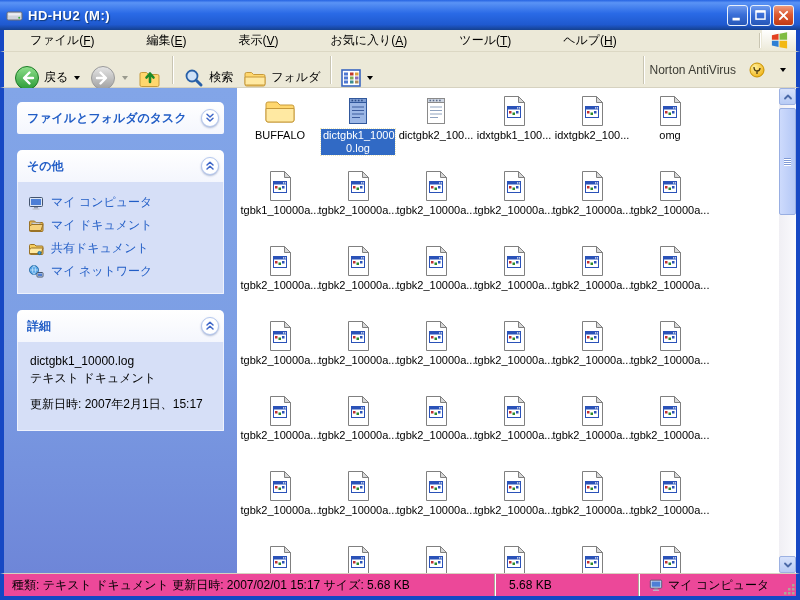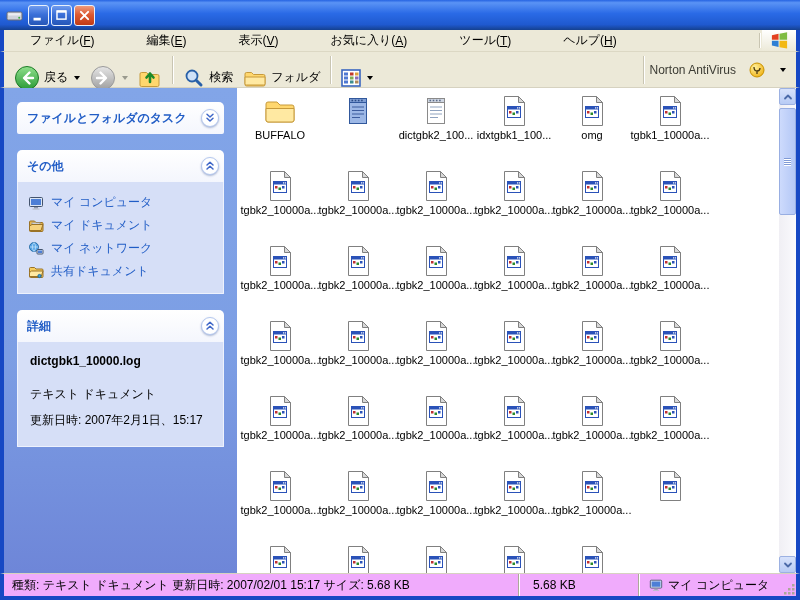--- a/index.html
+++ b/index.html
@@ -53,21 +53,21 @@
   .panel-header { height:32px; background:linear-gradient(180deg,#ffffff,#f4f6fd); border-radius:5px 5px 0 0;
     display:flex; align-items:center; justify-content:space-between; padding:0 5px 0 10px; }
   .panel-title { color:#215dc6; font-weight:bold; font-size:12px; }
   .chev-btn { width:18px; height:18px; border-radius:50%; background:#fff; border:1px solid #b5c8ef;
     display:flex; align-items:center; justify-content:center; box-shadow:0 1px 2px rgba(30,60,130,.35); }
   .panel-body { background:#d6dff7; border:1px solid #eef2fd; border-top:none; border-radius:0 0 1px 1px; }
   .other-body { padding:9px 6px 10px 10px; }
   .side-link { display:flex; align-items:center; gap:7px; padding:3px 0; color:#215dc6; cursor:pointer; }
   .side-link .lbl { font-size:12px; }
   .details-body { padding:12px 10px 14px 12px; color:#000; }
-  .details-filename { font-weight:bold; font-size:12px; margin-bottom:18px; }
+  .details-filename { font-weight:normal; font-size:12px; margin-bottom:2px; }
   .details-line { font-size:12px; margin-bottom:3px; }
   .details-line.gap { margin-top:9px; }
 
   
   .main { flex:1; background:#fff; position:relative; overflow:hidden; }
   .file-grid { position:absolute; inset:0; padding:6px 0 0 4px; display:flex; flex-wrap:wrap; align-content:flex-start; }
   .file-cell { width:78px; height:75px; display:flex; flex-direction:column; align-items:center; cursor:default; }
   .ficon { width:34px; height:34px; flex:0 0 auto; }
   .flabel { margin-top:1px; font-size:11px; line-height:13px; color:#000; text-align:center;
     padding:0 2px; white-space:nowrap; }
@@ -78,22 +78,22 @@
     background:linear-gradient(90deg,#f0eff4,#fafafd); }
   .sb-btn { position:absolute; left:0; width:17px; height:17px; border:1px solid #9cb1e2; border-radius:2px;
     background:linear-gradient(180deg,#d7e2fb,#b8cbf5); display:flex; align-items:center; justify-content:center; }
   .sb-up { top:0; } .sb-down { bottom:0; }
   .sb-thumb { position:absolute; left:0; top:20px; height:107px; width:17px; border:1px solid #98aee2; border-radius:2px;
     background:linear-gradient(90deg,#cddafc,#b4c8f6); display:flex; align-items:center; justify-content:center; }
   .sb-grip { width:7px; }
   .sb-grip div { height:1px; background:#7f9ad6; margin:1px 0; box-shadow:0 1px 0 #fff; }
 
   
-  .statusbar { height:23px; flex:0 0 23px; display:flex; align-items:stretch; background:#f0abfc;
-    border-left:4px solid #1648c4; border-right:4px solid #1648c4; border-top:1px solid #d6d2c0; font-size:12px; color:#000; }
+  .statusbar { height:23px; flex:0 0 23px; display:flex; align-items:stretch; background:#ec4899;
+    border-left:4px solid #1648c4; border-right:4px solid #1648c4; border-top:1px solid #d6d2c0; font-size:12px; color:#000;gap:24px; }
   .sb-pane { display:flex; align-items:center; }
   .sb-pane1 { flex:1; padding-left:8px; }
   .sb-pane2 { width:120px; padding-left:14px; border-left:1px solid #aca899; box-shadow:inset 1px 0 0 #fff; }
   .sb-pane3 { width:158px; padding-left:10px; gap:5px; border-left:1px solid #aca899; box-shadow:inset 1px 0 0 #fff; }
   .grip { margin-left:auto; align-self:flex-end; }
 
   .bottom-border { height:4px; flex:0 0 4px; background:#1648c4; }
 
   svg { display:block; }
 </style>
@@ -103,20 +103,21 @@
 <div class="window">
 
   <div class="titlebar">
     <span class="title-icon">
       <svg viewBox="0 0 17 17">
           <rect x="1" y="5" width="15" height="8" rx="1.5" fill="#cfd3dc" stroke="#6a6d77"></rect>
           <rect x="2.2" y="6.2" width="12.6" height="2.4" rx="1" fill="#eceef2"></rect>
           <circle cx="13.2" cy="10.8" r="1" fill="#3fae3f"></circle>
         </svg>
     </span>
+    <span class="title-text">HD-HU2 (M:)</span>
     <span class="tb-btns">
       <span class="tb-btn">
         <svg viewBox="0 0 21 21" width="21" height="21">
             <rect x="5" y="13" width="8" height="3" fill="#fff"></rect>
           </svg>
       </span>
       <span class="tb-btn">
         <svg viewBox="0 0 21 21" width="21" height="21">
             <rect x="5.5" y="5.5" width="10" height="9" fill="none" stroke="#fff" stroke-width="1.6"></rect>
             <rect x="5.5" y="5" width="10" height="2.4" fill="#fff"></rect>
@@ -276,37 +277,37 @@
                   <path d="M1.5 4 q0-1 1-1 h4 l1.5 1.5 h6 q1 0 1 1 v7 q0 1 -1 1 h-11.5 q-1 0 -1-1 z" fill="#e8b64c" stroke="#9a7327"></path>
                   <rect x="4" y="5" width="8" height="7" fill="#fff" stroke="#9aa0ad"></rect>
                   <path d="M1.5 8 L4 6.5 h11 l-2 6 h-11.5 z" fill="#f6d27c" stroke="#9a7327"></path>
                 </svg>
               </span>
     <span class="lbl">マイ ドキュメント</span>
   </div>
             <div class="side-link">
     <span class="icn">
                 <svg viewBox="0 0 16 16" width="16" height="16">
+                  <path d="M1.5 4.5 q0-1 1-1 h4 l1.5 1.5 h6 q1 0 1 1 v6.5 q0 1 -1 1 h-11.5 q-1 0 -1-1 z" fill="#f6cd5f" stroke="#9a7327"></path>
+                  <path d="M1.5 8.5 L3.5 7 h11.5 l-1.8 5.5 h-11.7 z" fill="#ffe9a2" stroke="#9a7327"></path>
+                  <circle cx="11.5" cy="12" r="1.6" fill="#3fa0d8" stroke="#1d6a9a"></circle>
+                </svg>
+              </span>
+    <span class="lbl">共有ドキュメント</span>
+  </div>
+            <div class="side-link">
+    <span class="icn">
+                <svg viewBox="0 0 16 16" width="16" height="16">
                   <circle cx="6" cy="6" r="4.5" fill="#58a6e8" stroke="#2a6ea8"></circle>
                   <path d="M1.8 6 h8.4 M6 1.5 a7 7 0 0 1 0 9 M6 1.5 a7 7 0 0 0 0 9" stroke="#bfe0f8" stroke-width="0.8" fill="none"></path>
                   <rect x="9" y="8.5" width="6" height="4.5" rx="0.8" fill="#dbe6f5" stroke="#44546e"></rect>
                   <rect x="10" y="9.5" width="4" height="2.5" fill="#4d7fd6"></rect>
                 </svg>
               </span>
     <span class="lbl">マイ ネットワーク</span>
-  </div>
-            <div class="side-link">
-    <span class="icn">
-                <svg viewBox="0 0 16 16" width="16" height="16">
-                  <path d="M1.5 4.5 q0-1 1-1 h4 l1.5 1.5 h6 q1 0 1 1 v6.5 q0 1 -1 1 h-11.5 q-1 0 -1-1 z" fill="#f6cd5f" stroke="#9a7327"></path>
-                  <path d="M1.5 8.5 L3.5 7 h11.5 l-1.8 5.5 h-11.7 z" fill="#ffe9a2" stroke="#9a7327"></path>
-                  <circle cx="11.5" cy="12" r="1.6" fill="#3fa0d8" stroke="#1d6a9a"></circle>
-                </svg>
-              </span>
-    <span class="lbl">共有ドキュメント</span>
   </div>
           </div>
       </div>
 
       <div class="panel">
         <div class="panel-header">
           <span class="panel-title">詳細</span>
           <span class="chev-btn">
             <svg viewBox="0 0 12 12" width="12" height="12">
                 <path d="M3 5 L6 2.2 L9 5 M3 9 L6 6.2 L9 9" stroke="#3f67c8" stroke-width="1.5" fill="none" stroke-linecap="round" stroke-linejoin="round"></path>
@@ -338,20 +339,21 @@
               <svg viewBox="0 0 34 34" width="34" height="34">
                 <rect x="8.5" y="4.5" width="17" height="25" fill="#9db8e6" stroke="#31589c"></rect>
                 <rect x="8.5" y="4.5" width="17" height="4" fill="#7f9ed4" stroke="#31589c"></rect>
                 <rect x="10.5" y="5.7" width="1.6" height="1.6" fill="#2c4c86"></rect>
                 <rect x="13.7" y="5.7" width="1.6" height="1.6" fill="#2c4c86"></rect>
                 <rect x="16.9" y="5.7" width="1.6" height="1.6" fill="#2c4c86"></rect>
                 <rect x="20.1" y="5.7" width="1.6" height="1.6" fill="#2c4c86"></rect>
                 <path d="M11 13 h12 M11 16.5 h12 M11 20 h12 M11 23.5 h8" stroke="#3d5d9e" stroke-width="1.2"></path>
               </svg>
             </span>
+    <span class="flabel">dictgbk1_1000<br>0.log</span>
   </div>
           <div class="file-cell">
     <span class="ficon">
               <svg viewBox="0 0 34 34" width="34" height="34">
                 <rect x="8.5" y="4.5" width="17" height="25" fill="#fff" stroke="#8a8a8a"></rect>
                 <rect x="8.5" y="4.5" width="17" height="4" fill="#cfd6e2" stroke="#8a8a8a"></rect>
                 <rect x="10.5" y="5.7" width="1.6" height="1.6" fill="#5a6a88"></rect>
                 <rect x="13.7" y="5.7" width="1.6" height="1.6" fill="#5a6a88"></rect>
                 <rect x="16.9" y="5.7" width="1.6" height="1.6" fill="#5a6a88"></rect>
                 <rect x="20.1" y="5.7" width="1.6" height="1.6" fill="#5a6a88"></rect>
@@ -368,20 +370,36 @@
                 <rect x="10.5" y="12.5" width="13" height="11" fill="#fff" stroke="#2a52b8"></rect>
                 <rect x="10.5" y="12.5" width="13" height="3" fill="#2a52b8"></rect>
                 <rect x="20" y="13.3" width="1.2" height="1.2" fill="#fff"></rect>
                 <rect x="21.8" y="13.3" width="1.2" height="1.2" fill="#fff"></rect>
                 <rect x="12" y="17" width="2.5" height="2.5" fill="#c03030"></rect>
                 <rect x="15.5" y="18.5" width="2.5" height="2.5" fill="#2a8a2a"></rect>
                 <rect x="19" y="17" width="2.5" height="2.5" fill="#2a52b8"></rect>
               </svg>
             </span>
     <span class="flabel">idxtgbk1_100...</span>
+  </div>
+          <div class="file-cell">
+    <span class="ficon">
+              <svg viewBox="0 0 34 34" width="34" height="34">
+                <path d="M7.5 2.5 h14 l6 6 v23 h-20 z" fill="#fff" stroke="#808080"></path>
+                <path d="M21.5 2.5 l6 6 h-6 z" fill="#d8d8d8" stroke="#808080"></path>
+                <rect x="10.5" y="12.5" width="13" height="11" fill="#fff" stroke="#2a52b8"></rect>
+                <rect x="10.5" y="12.5" width="13" height="3" fill="#2a52b8"></rect>
+                <rect x="20" y="13.3" width="1.2" height="1.2" fill="#fff"></rect>
+                <rect x="21.8" y="13.3" width="1.2" height="1.2" fill="#fff"></rect>
+                <rect x="12" y="17" width="2.5" height="2.5" fill="#c03030"></rect>
+                <rect x="15.5" y="18.5" width="2.5" height="2.5" fill="#2a8a2a"></rect>
+                <rect x="19" y="17" width="2.5" height="2.5" fill="#2a52b8"></rect>
+              </svg>
+            </span>
+    <span class="flabel">idxtgbk2_100...</span>
   </div>
           <div class="file-cell">
     <span class="ficon">
               <svg viewBox="0 0 34 34" width="34" height="34">
                 <path d="M7.5 2.5 h14 l6 6 v23 h-20 z" fill="#fff" stroke="#808080"></path>
                 <path d="M21.5 2.5 l6 6 h-6 z" fill="#d8d8d8" stroke="#808080"></path>
                 <rect x="10.5" y="12.5" width="13" height="11" fill="#fff" stroke="#2a52b8"></rect>
                 <rect x="10.5" y="12.5" width="13" height="3" fill="#2a52b8"></rect>
                 <rect x="20" y="13.3" width="1.2" height="1.2" fill="#fff"></rect>
                 <rect x="21.8" y="13.3" width="1.2" height="1.2" fill="#fff"></rect>

